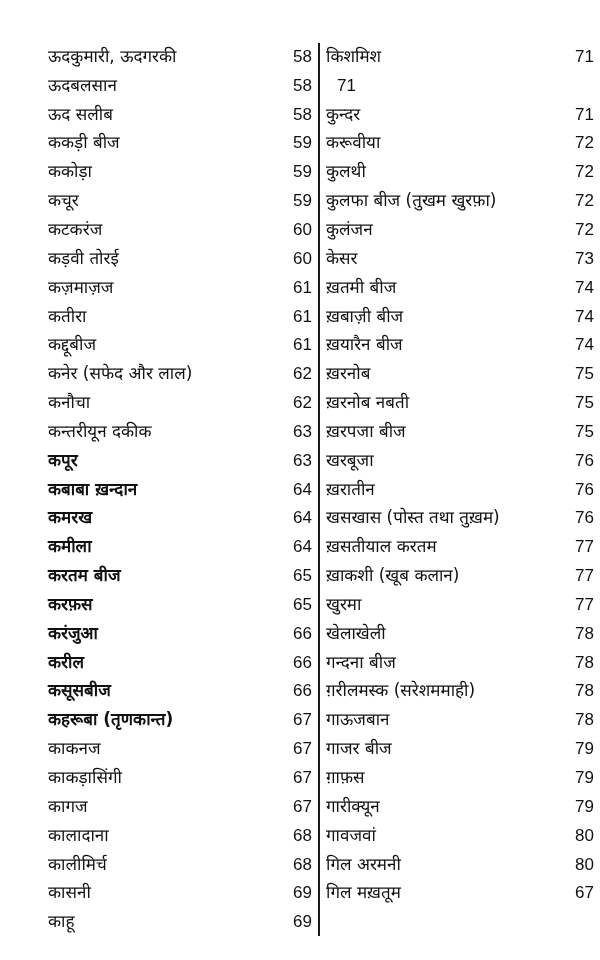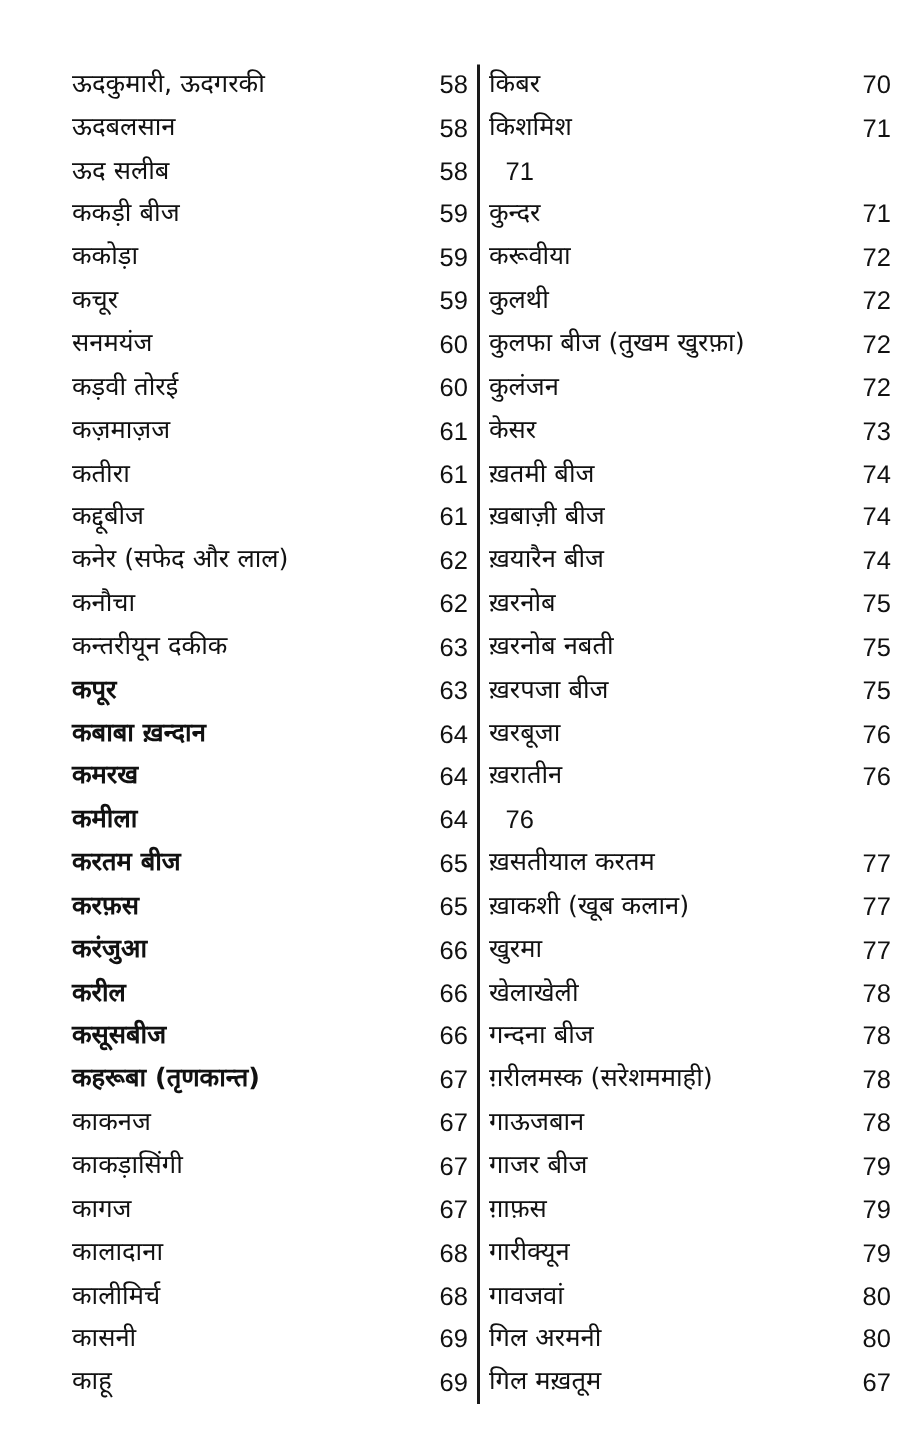--- a/index.html
+++ b/index.html
@@ -79,21 +79,21 @@
       </div>
       <div class="row">
         <span class="term">ककोड़ा</span>
         <span class="page-num">59</span>
       </div>
       <div class="row">
         <span class="term">कचूर</span>
         <span class="page-num">59</span>
       </div>
       <div class="row">
-        <span class="term">सनमयंज</span>
+        <span class="term">कटकरंज</span>
         <span class="page-num">60</span>
       </div>
       <div class="row">
         <span class="term">कड़वी तोरई</span>
         <span class="page-num">60</span>
       </div>
       <div class="row">
         <span class="term">कज़माज़ज</span>
         <span class="page-num">61</span>
       </div>
@@ -182,24 +182,20 @@
         <span class="page-num">69</span>
       </div>
       <div class="row">
         <span class="term">काहू</span>
         <span class="page-num">69</span>
       </div>
     </div>
   <div class="divider"></div>
   <div class="column col-right" id="col-right">
       <div class="row">
-        <span class="term">किबर</span>
-        <span class="page-num">70</span>
-      </div>
-      <div class="row">
         <span class="term">किशमिश</span>
         <span class="page-num">71</span>
       </div>
       <div class="row">
         <span class="page-num">71</span>
       </div>
       <div class="row">
         <span class="term">कुन्दर</span>
         <span class="page-num">71</span>
       </div>
@@ -249,20 +245,21 @@
       </div>
       <div class="row">
         <span class="term">खरबूजा</span>
         <span class="page-num">76</span>
       </div>
       <div class="row">
         <span class="term">ख़रातीन</span>
         <span class="page-num">76</span>
       </div>
       <div class="row">
+        <span class="term">खसखास (पोस्त तथा तुख़म)</span>
         <span class="page-num">76</span>
       </div>
       <div class="row">
         <span class="term">ख़सतीयाल करतम</span>
         <span class="page-num">77</span>
       </div>
       <div class="row">
         <span class="term">ख़ाकशी (खूब कलान)</span>
         <span class="page-num">77</span>
       </div>

